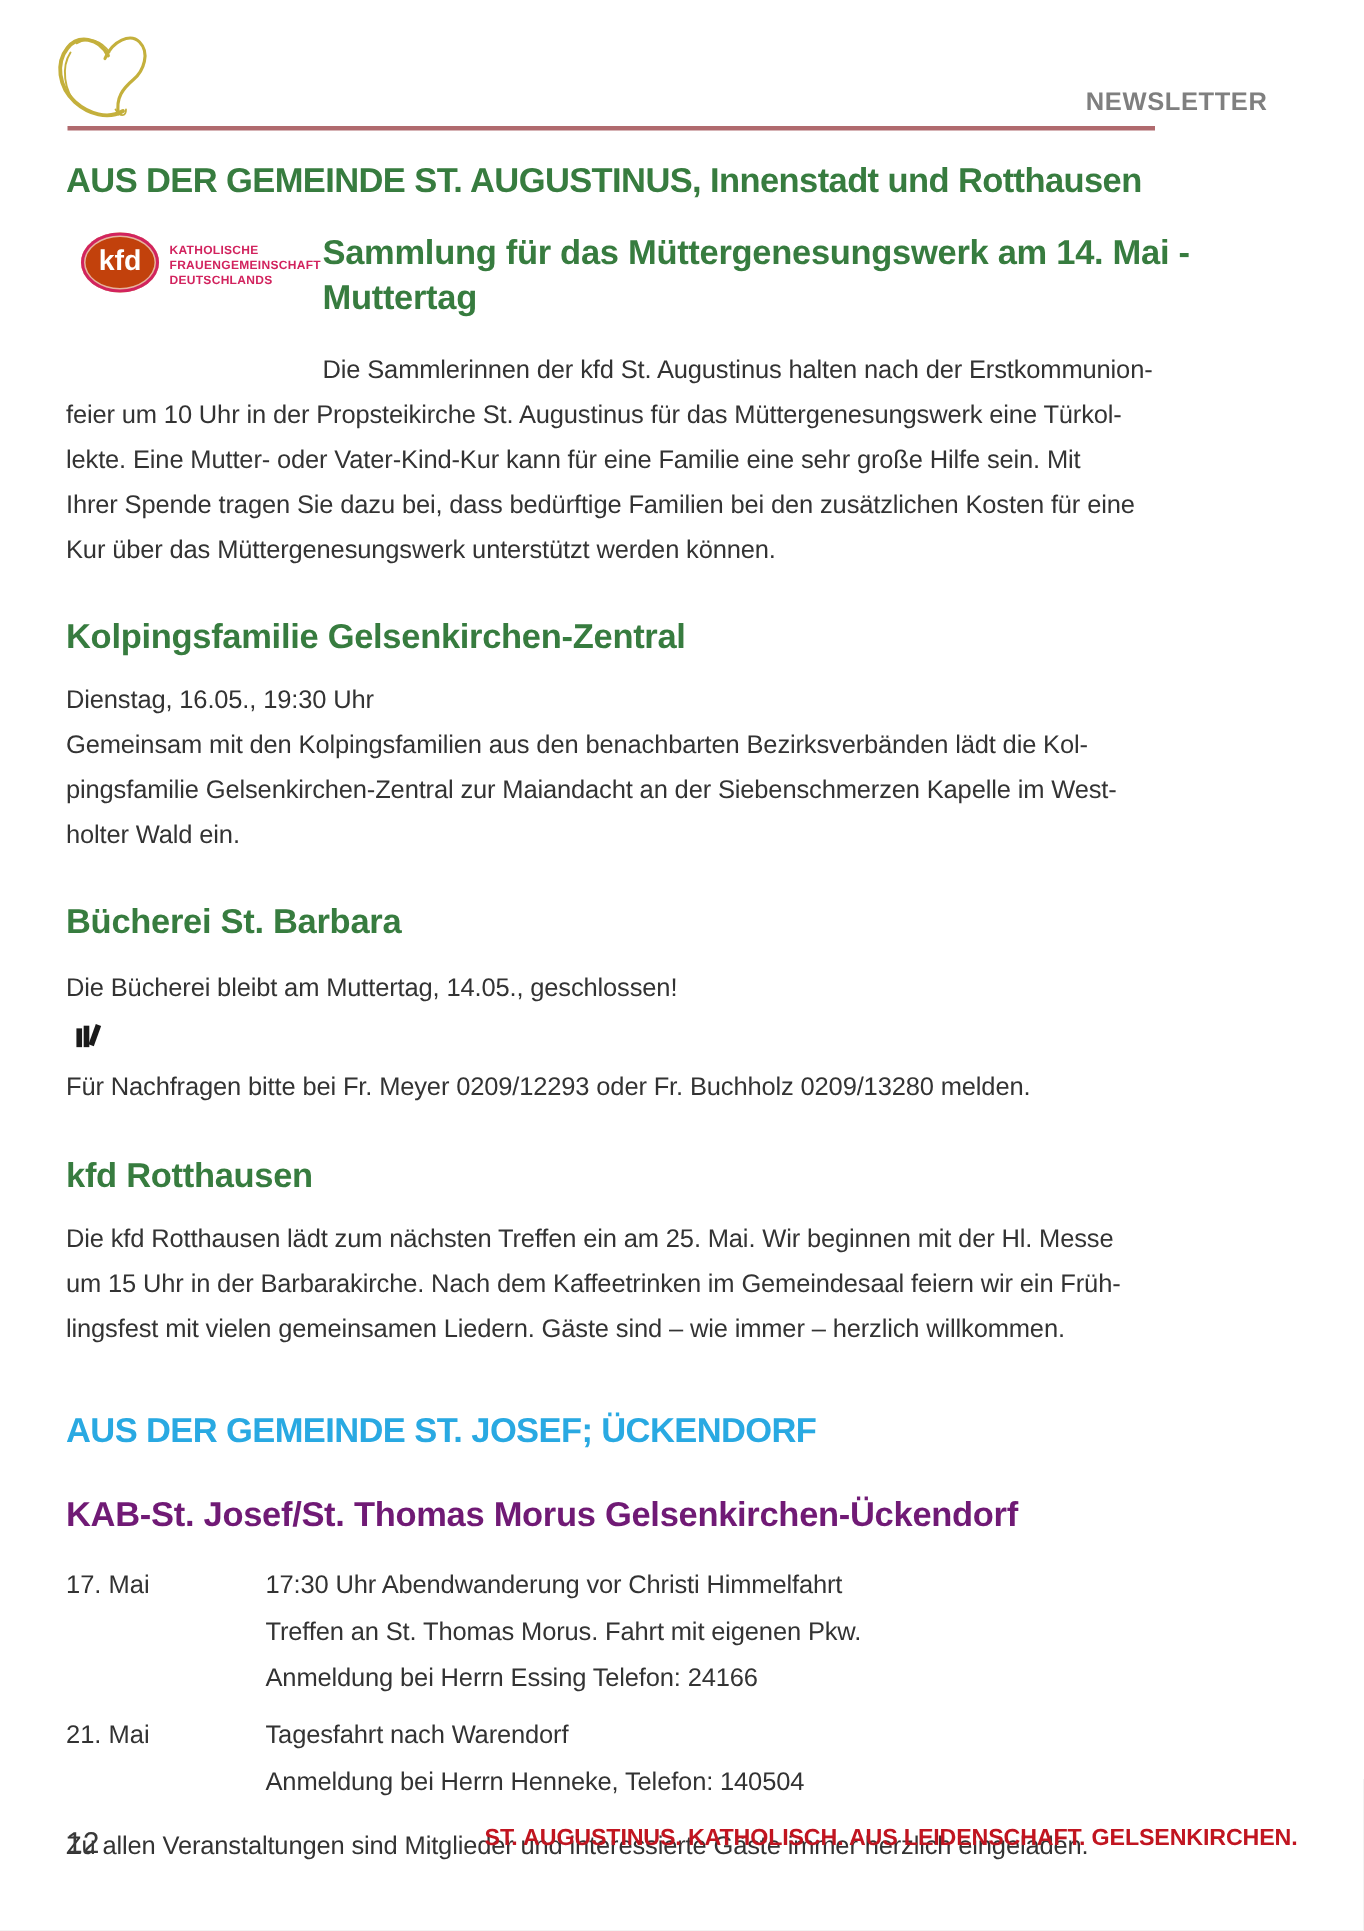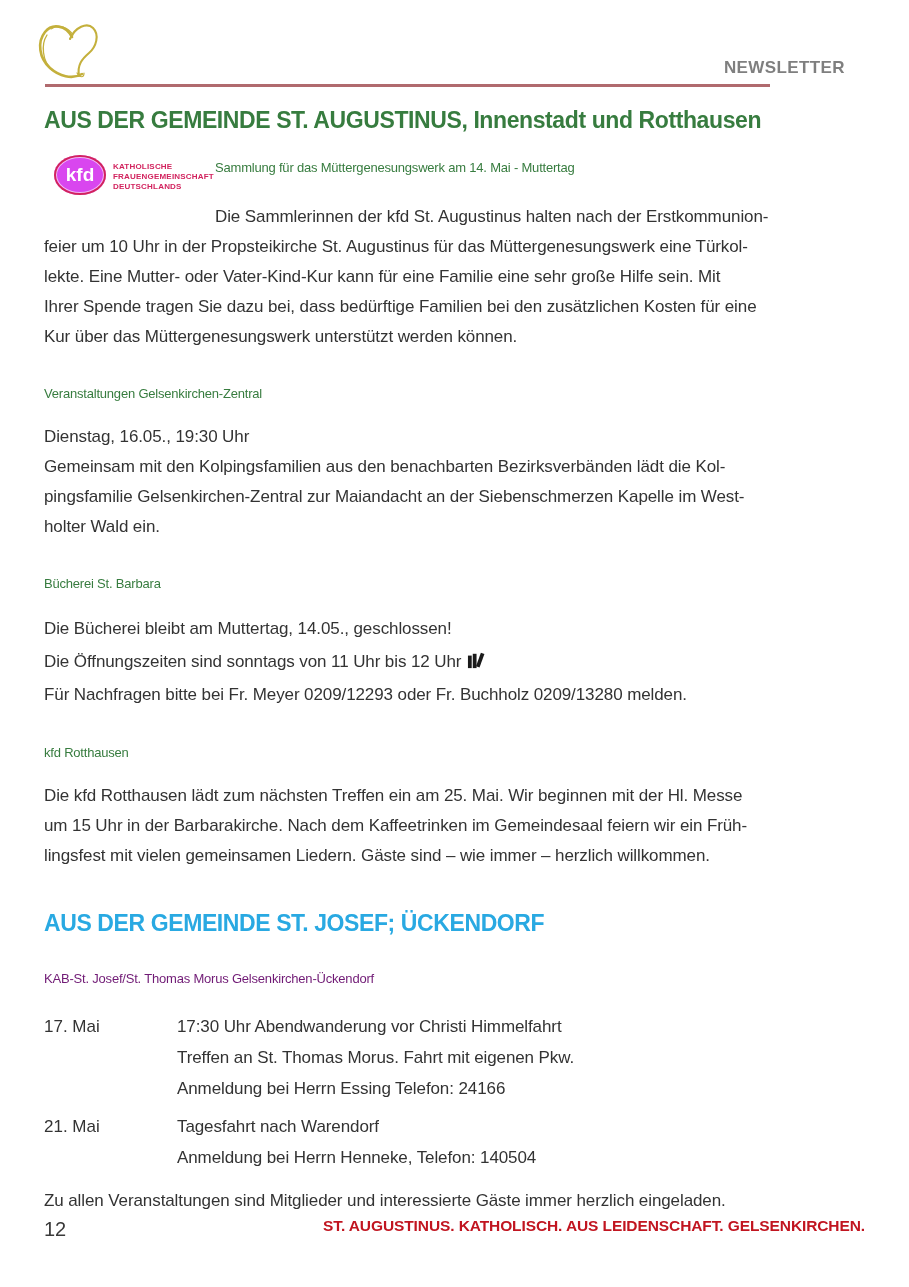--- a/index.html
+++ b/index.html
@@ -25,30 +25,30 @@
 
   
   .green-title {
     margin: 12px 0 0; font-size: 23px; line-height: 32px; font-weight: bold;
     color: #377c3f; letter-spacing: -0.4px;
   }
   .blue-title {
     margin: 36px 0 0; font-size: 23px; line-height: 32px; font-weight: bold;
     color: #29a9e2; letter-spacing: -0.4px;
   }
-  h2 { font-size: 13px; line-height: 30px; font-weight: normal; letter-spacing: -0.2px; }
+  h2 { font-size: 23px; line-height: 30px; font-weight: bold; letter-spacing: -0.2px; }
   .green-sub { color: #377c3f; margin: 27px 0 13px; }
   .blue-sub  { color: #701a75; margin: 25px 0 17px; }
 
   
   .kfd-section { position: relative; margin-top: 17px; }
   .kfd-section .green-sub { margin: 0 0 0 171px; }
   .kfd-logo { position: absolute; left: 10px; top: 2px; display: flex; gap: 7px; width: 165px; }
   .kfd-ellipse {
-    width: 52px; height: 40px; flex: none; background: #d946ef; border-radius: 50%;
+    width: 52px; height: 40px; flex: none; background: #c2410c; border-radius: 50%;
     color: #fff; font-weight: bold; font-size: 19px;
     display: flex; align-items: center; justify-content: center;
     box-shadow: inset 0 0 0 2px #d2235e, inset 0 0 0 3px rgba(255,255,255,.6);
   }
   .kfd-name {
     font-size: 8px; line-height: 10px; font-weight: bold; color: #d2235e;
     white-space: pre-line; padding-top: 7px; letter-spacing: 0.2px;
   }
   .kfd-section .body { margin-top: 19px; text-indent: 171px; }
 
@@ -105,31 +105,31 @@
 DEUTSCHLANDS</div>
       </div>
       <h2 class="green-sub">Sammlung für das Müttergenesungswerk am 14. Mai - Muttertag</h2>
       <p class="body">Die Sammlerinnen der kfd St. Augustinus halten nach der Erstkommunion-
 feier um 10 Uhr in der Propsteikirche St. Augustinus für das Müttergenesungswerk eine Türkol-
 lekte. Eine Mutter- oder Vater-Kind-Kur kann für eine Familie eine sehr große Hilfe sein. Mit
 Ihrer Spende tragen Sie dazu bei, dass bedürftige Familien bei den zusätzlichen Kosten für eine
 Kur über das Müttergenesungswerk unterstützt werden können.</p>
     </section>
 
-    <h2 class="green-sub">Veranstaltungen Gelsenkirchen-Zentral</h2>
+    <h2 class="green-sub">Kolpingsfamilie Gelsenkirchen-Zentral</h2>
     <p class="body">Dienstag, 16.05., 19:30 Uhr
 Gemeinsam mit den Kolpingsfamilien aus den benachbarten Bezirksverbänden lädt die Kol-
 pingsfamilie Gelsenkirchen-Zentral zur Maiandacht an der Siebenschmerzen Kapelle im West-
 holter Wald ein.</p>
 
     <h2 class="green-sub">Bücherei St. Barbara</h2>
     <div class="blines">
       <div class="bline">Die Bücherei bleibt am Muttertag, 14.05., geschlossen!</div>
       <div class="bline">
-        <span>Die Öffnungszeiten sind sonntags von 11 Uhr bis 12 Uhr</span><svg class="books" width="18" height="17" viewBox="0 0 20 19" aria-hidden="true">
+        <svg class="books" width="18" height="17" viewBox="0 0 20 19" aria-hidden="true">
           <rect x="1" y="4" width="4.2" height="14" fill="#1a1a1a"></rect>
           <rect x="6.4" y="2" width="4.2" height="16" fill="#1a1a1a"></rect>
           <rect x="12.6" y="1" width="4.2" height="16" fill="#1a1a1a" transform="rotate(20 14.7 9)"></rect>
         </svg>
       </div>
       <div class="bline">Für Nachfragen bitte bei Fr. Meyer 0209/12293 oder Fr. Buchholz 0209/13280 melden.</div>
     </div>
 
     <h2 class="green-sub">kfd Rotthausen</h2>
     <p class="body">Die kfd Rotthausen lädt zum nächsten Treffen ein am 25. Mai. Wir beginnen mit der Hl. Messe

